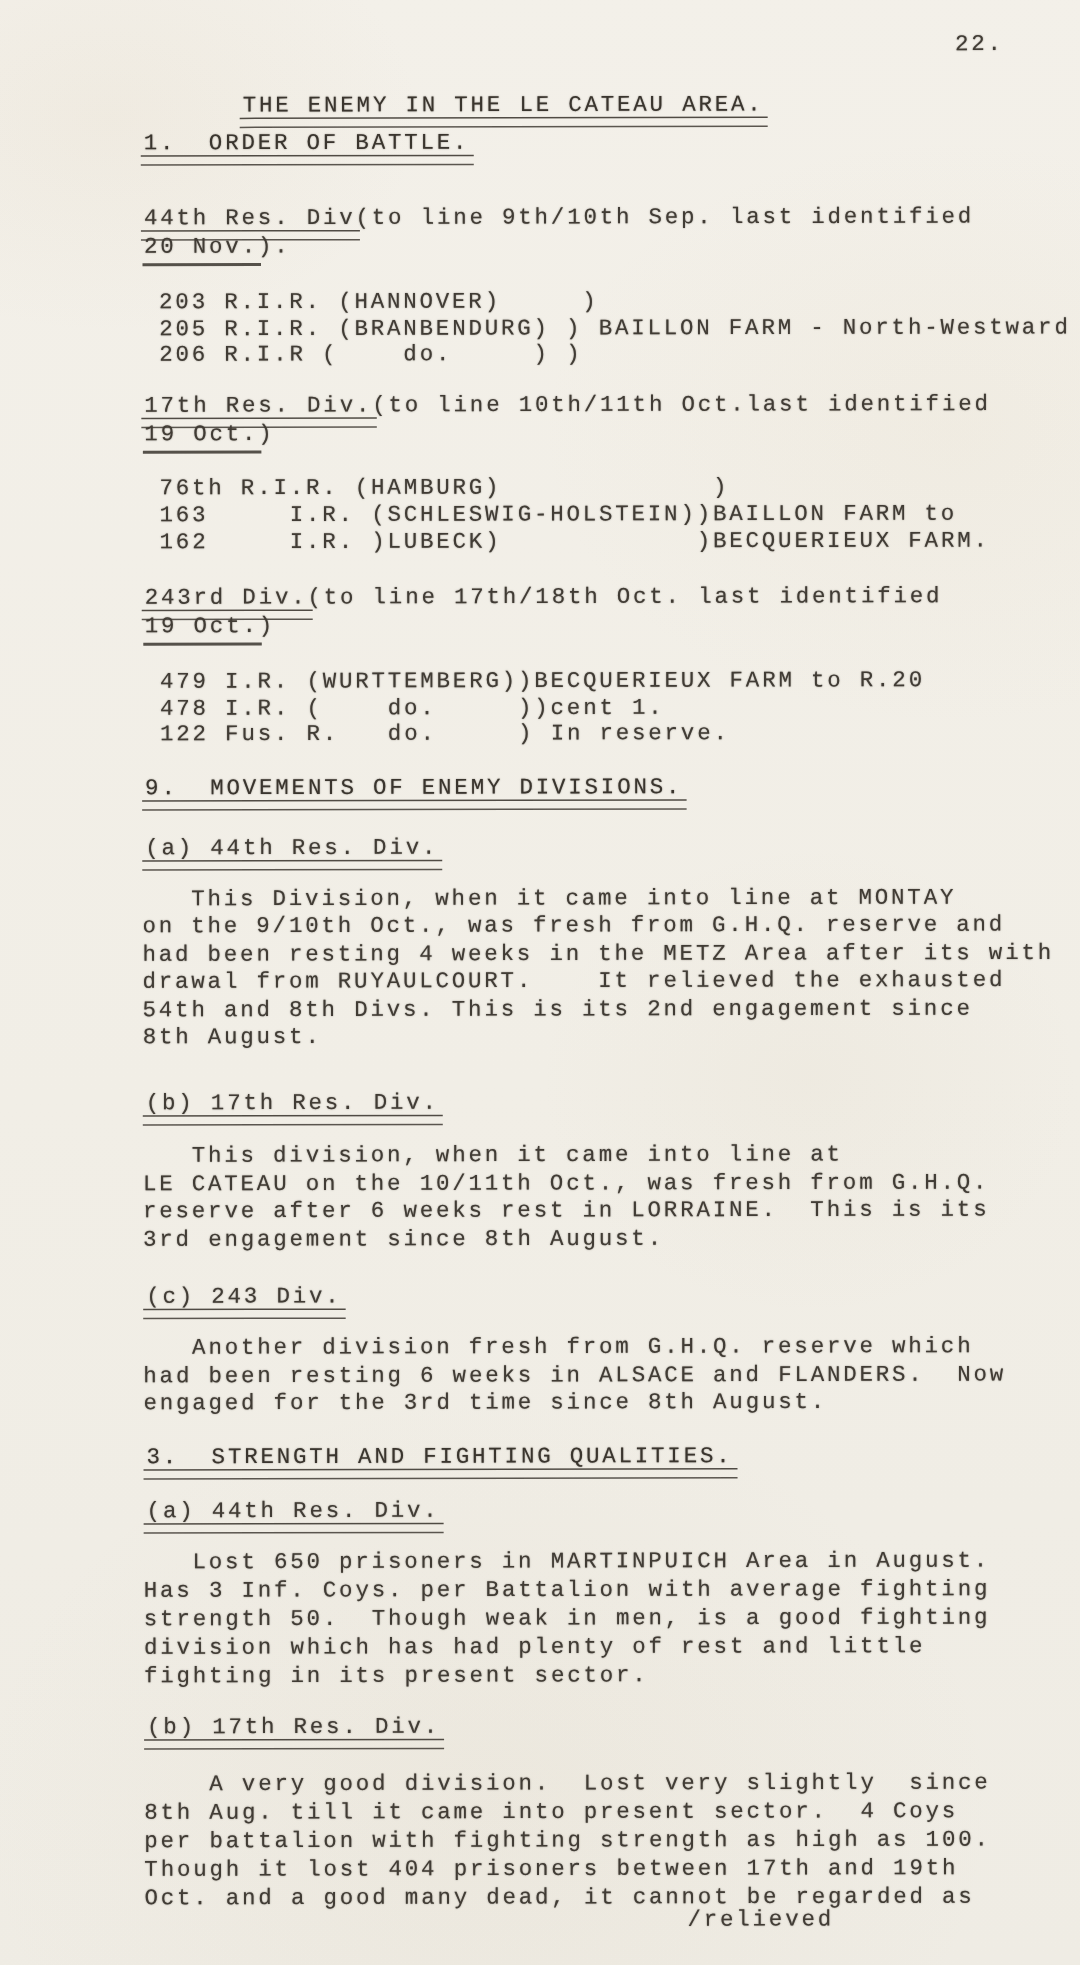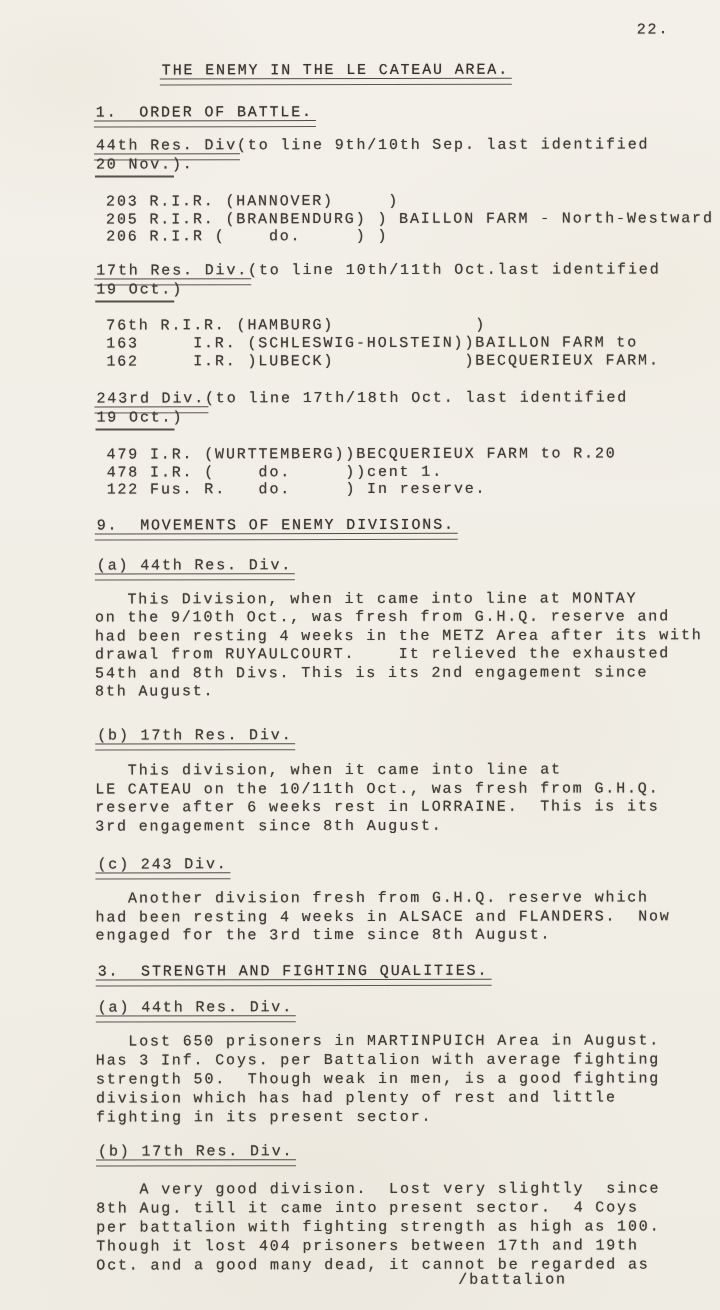--- a/index.html
+++ b/index.html
@@ -47,21 +47,21 @@
 </head>
 <body>
 
 <div class="page">
   <div class="content">
 
     <div class="tx" style="top:22px;left:638px">22.</div>
 
     <div class="tx hd" style="top:62px;left:163px"><span class="u2">THE ENEMY IN THE LE CATEAU AREA.</span></div>
 
-    <div class="tx hd" style="top:104px;left:97px"><span class="u2">1.  ORDER OF BATTLE.</span></div>
+    <div class="tx hd" style="top:87px;left:97px"><span class="u2">1.  ORDER OF BATTLE.</span></div>
 
     <div class="tx" style="top:137px;left:97px"><span class="u2">44th Res. Div</span><span>(to line 9th/10th Sep. last identified</span></div>
     <div class="tx" style="top:156px;left:97px"><span class="u1">20 Nov.</span><span>).</span></div>
     <div class="tx" style="top:193px;left:107px;--lh:17.6px"><div class="tl">203 R.I.R. (HANNOVER)     )</div><div class="tl">205 R.I.R. (BRANBENDURG) ) BAILLON FARM - North-Westward</div><div class="tl">206 R.I.R (    do.     ) )</div></div>
 
     <div class="tx" style="top:262px;left:97px"><span class="u2">17th Res. Div.</span><span>(to line 10th/11th Oct.last identified</span></div>
     <div class="tx" style="top:281px;left:97px"><span class="u1">19 Oct.</span><span>)</span></div>
     <div class="tx" style="top:317px;left:107px;--lh:17.8px"><div class="tl">76th R.I.R. (HAMBURG)             )</div><div class="tl">163     I.R. (SCHLESWIG-HOLSTEIN))BAILLON FARM to</div><div class="tl">162     I.R. )LUBECK)            )BECQUERIEUX FARM.</div></div>
 
     <div class="tx" style="top:390px;left:97px"><span class="u2">243rd Div.</span><span>(to line 17th/18th Oct. last identified</span></div>
@@ -70,26 +70,26 @@
 
     <div class="tx hd" style="top:517px;left:97px"><span class="u2">9.  MOVEMENTS OF ENEMY DIVISIONS.</span></div>
 
     <div class="tx" style="top:557px;left:97px"><span class="u2">(a) 44th Res. Div.</span></div>
     <div class="tx" style="top:591px;left:95px;--lh:18.4px"><div class="tl">   This Division, when it came into line at MONTAY</div><div class="tl">on the 9/10th Oct., was fresh from G.H.Q. reserve and</div><div class="tl">had been resting 4 weeks in the METZ Area after its with</div><div class="tl">drawal from RUYAULCOURT.    It relieved the exhausted</div><div class="tl">54th and 8th Divs. This is its 2nd engagement since</div><div class="tl">8th August.</div></div>
 
     <div class="tx" style="top:727px;left:97px"><span class="u2">(b) 17th Res. Div.</span></div>
     <div class="tx" style="top:762px;left:95px;--lh:18.5px"><div class="tl">   This division, when it came into line at</div><div class="tl">LE CATEAU on the 10/11th Oct., was fresh from G.H.Q.</div><div class="tl">reserve after 6 weeks rest in LORRAINE.  This is its</div><div class="tl">3rd engagement since 8th August.</div></div>
 
     <div class="tx" style="top:856px;left:97px"><span class="u2">(c) 243 Div.</span></div>
-    <div class="tx" style="top:890px;left:95px;--lh:18.5px"><div class="tl">   Another division fresh from G.H.Q. reserve which</div><div class="tl">had been resting 4 weeks in ALSACE and FLANDERS.  Now</div><div class="tl">engaged for the 3rd time since 8th August.</div></div>
+    <div class="tx" style="top:890px;left:95px;--lh:18.5px"><div class="tl">   Another division fresh from G.H.Q. reserve which</div><div class="tl">had been resting 6 weeks in ALSACE and FLANDERS.  Now</div><div class="tl">engaged for the 3rd time since 8th August.</div></div>
 
     <div class="tx hd" style="top:963px;left:97px"><span class="u2">3.  STRENGTH AND FIGHTING QUALITIES.</span></div>
 
     <div class="tx" style="top:999px;left:97px"><span class="u2">(a) 44th Res. Div.</span></div>
     <div class="tx" style="top:1032px;left:95px;--lh:19px"><div class="tl">   Lost 650 prisoners in MARTINPUICH Area in August.</div><div class="tl">Has 3 Inf. Coys. per Battalion with average fighting</div><div class="tl">strength 50.  Though weak in men, is a good fighting</div><div class="tl">division which has had plenty of rest and little</div><div class="tl">fighting in its present sector.</div></div>
 
     <div class="tx" style="top:1143px;left:97px"><span class="u2">(b) 17th Res. Div.</span></div>
     <div class="tx" style="top:1181px;left:95px;--lh:18.9px"><div class="tl">    A very good division.  Lost very slightly  since</div><div class="tl">8th Aug. till it came into present sector.  4 Coys</div><div class="tl">per battalion with fighting strength as high as 100.</div><div class="tl">Though it lost 404 prisoners between 17th and 19th</div><div class="tl">Oct. and a good many dead, it cannot be regarded as</div></div>
 
-    <div class="tx" style="top:1272px;left:457px">/battalion</div>
+    <div class="tx" style="top:1272px;left:457px">/relieved</div>
 
   </div>
 </div>
 
 </body></html>

